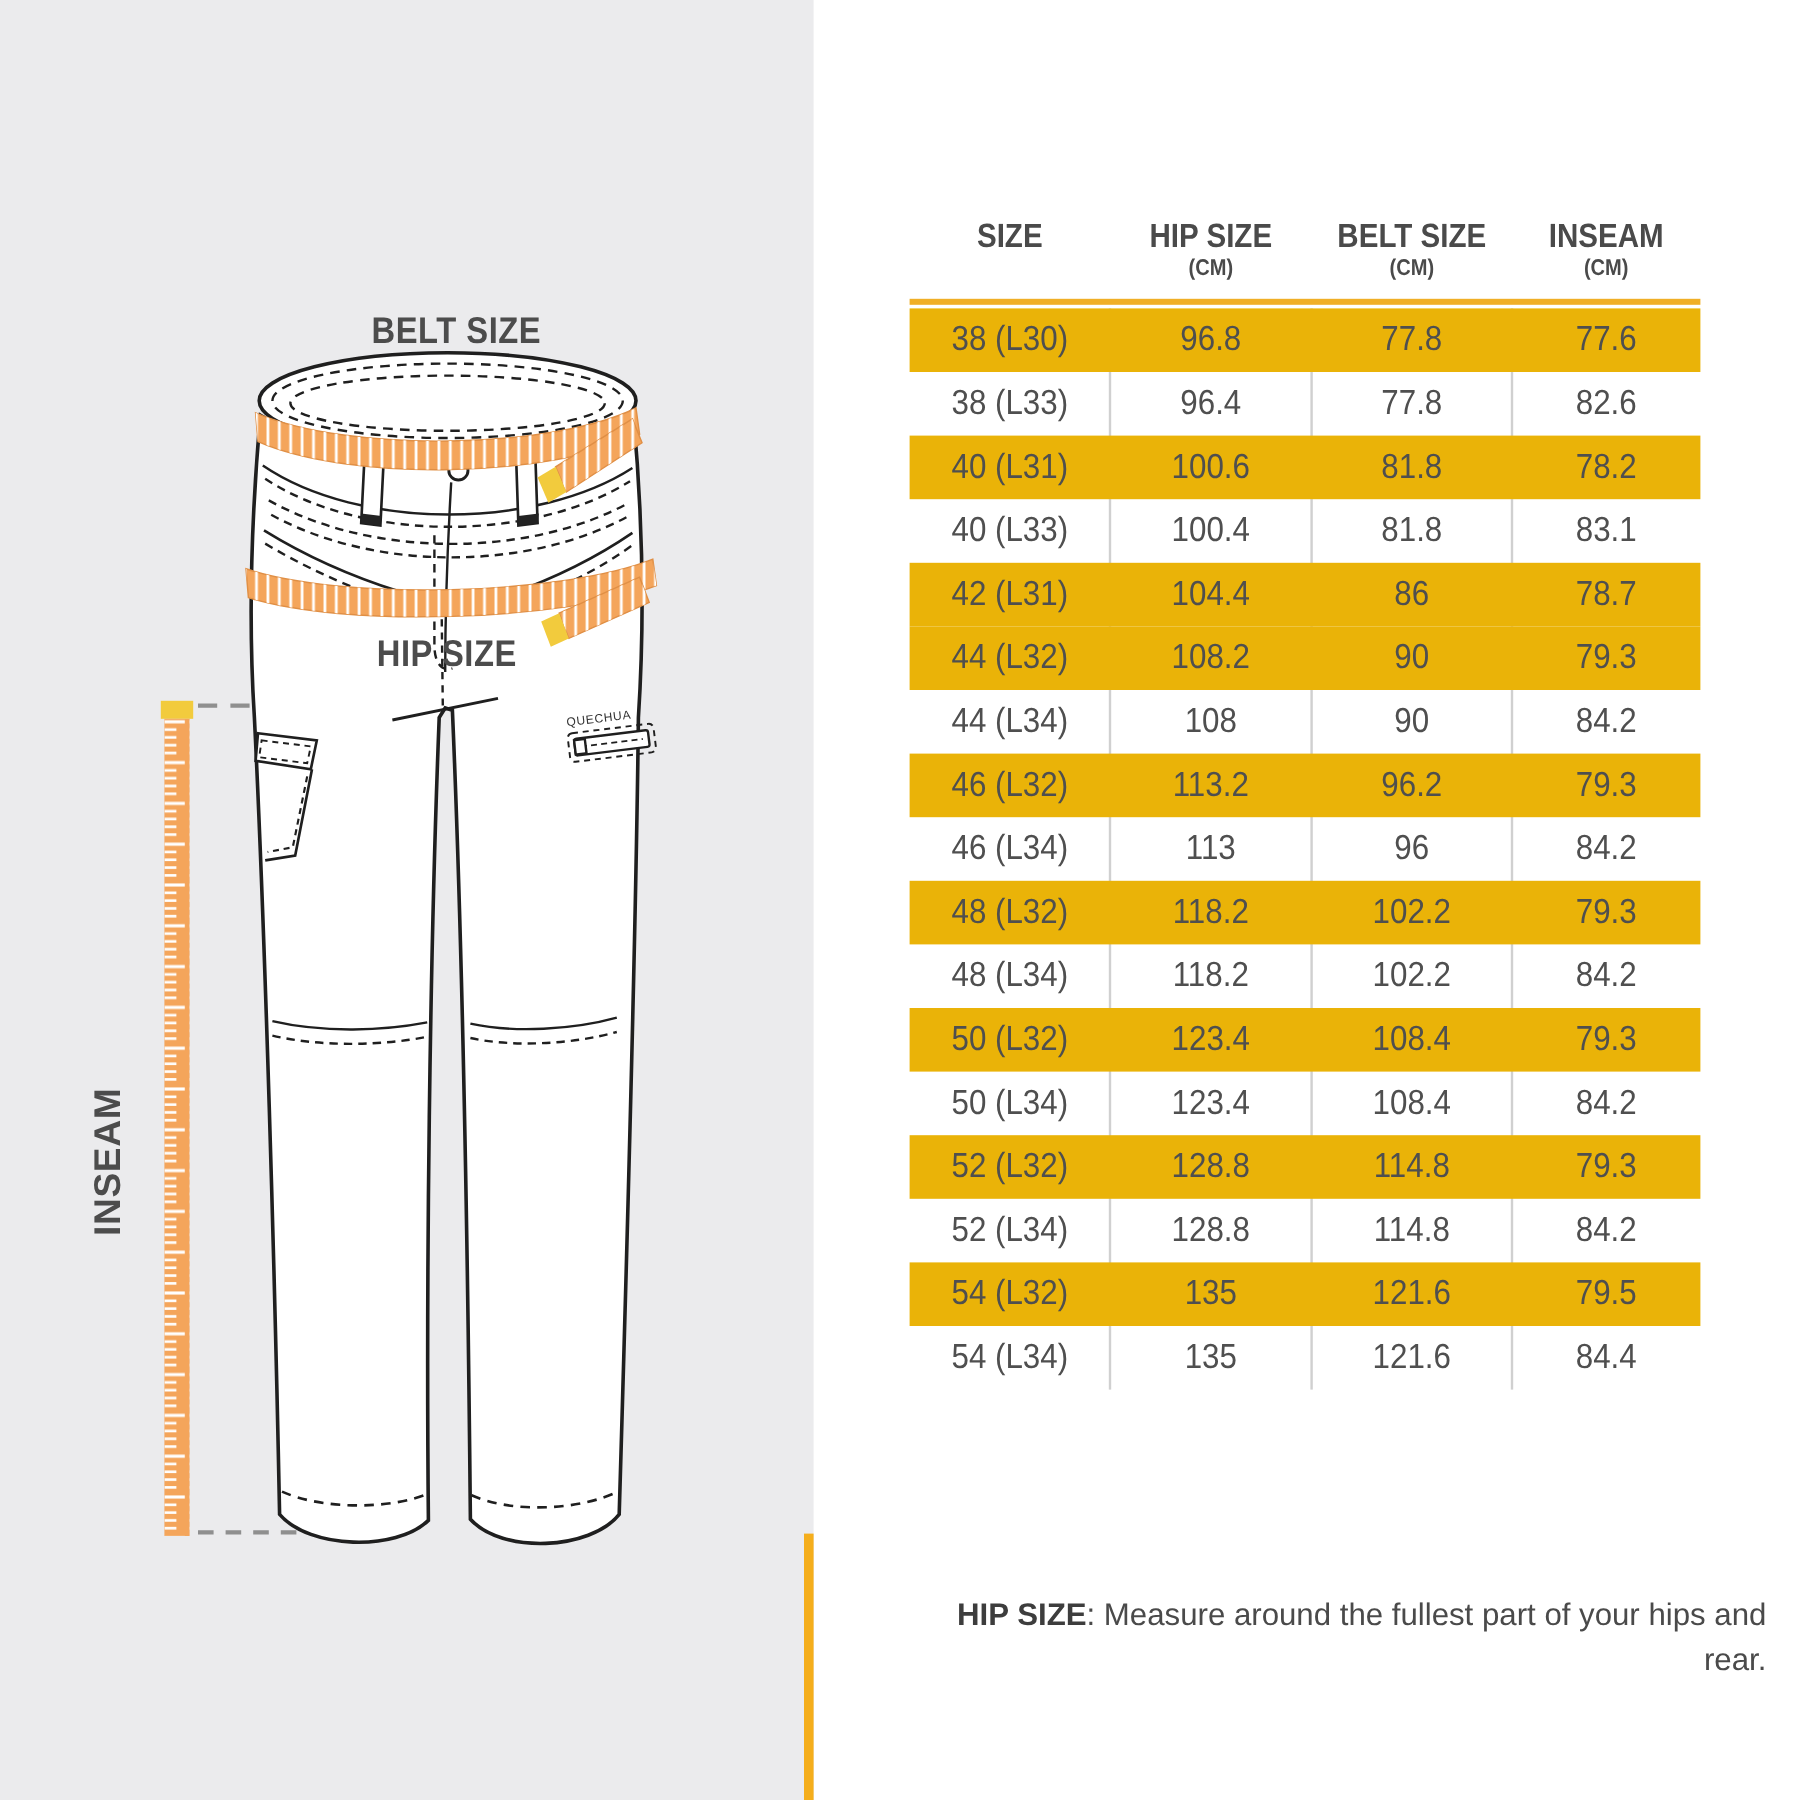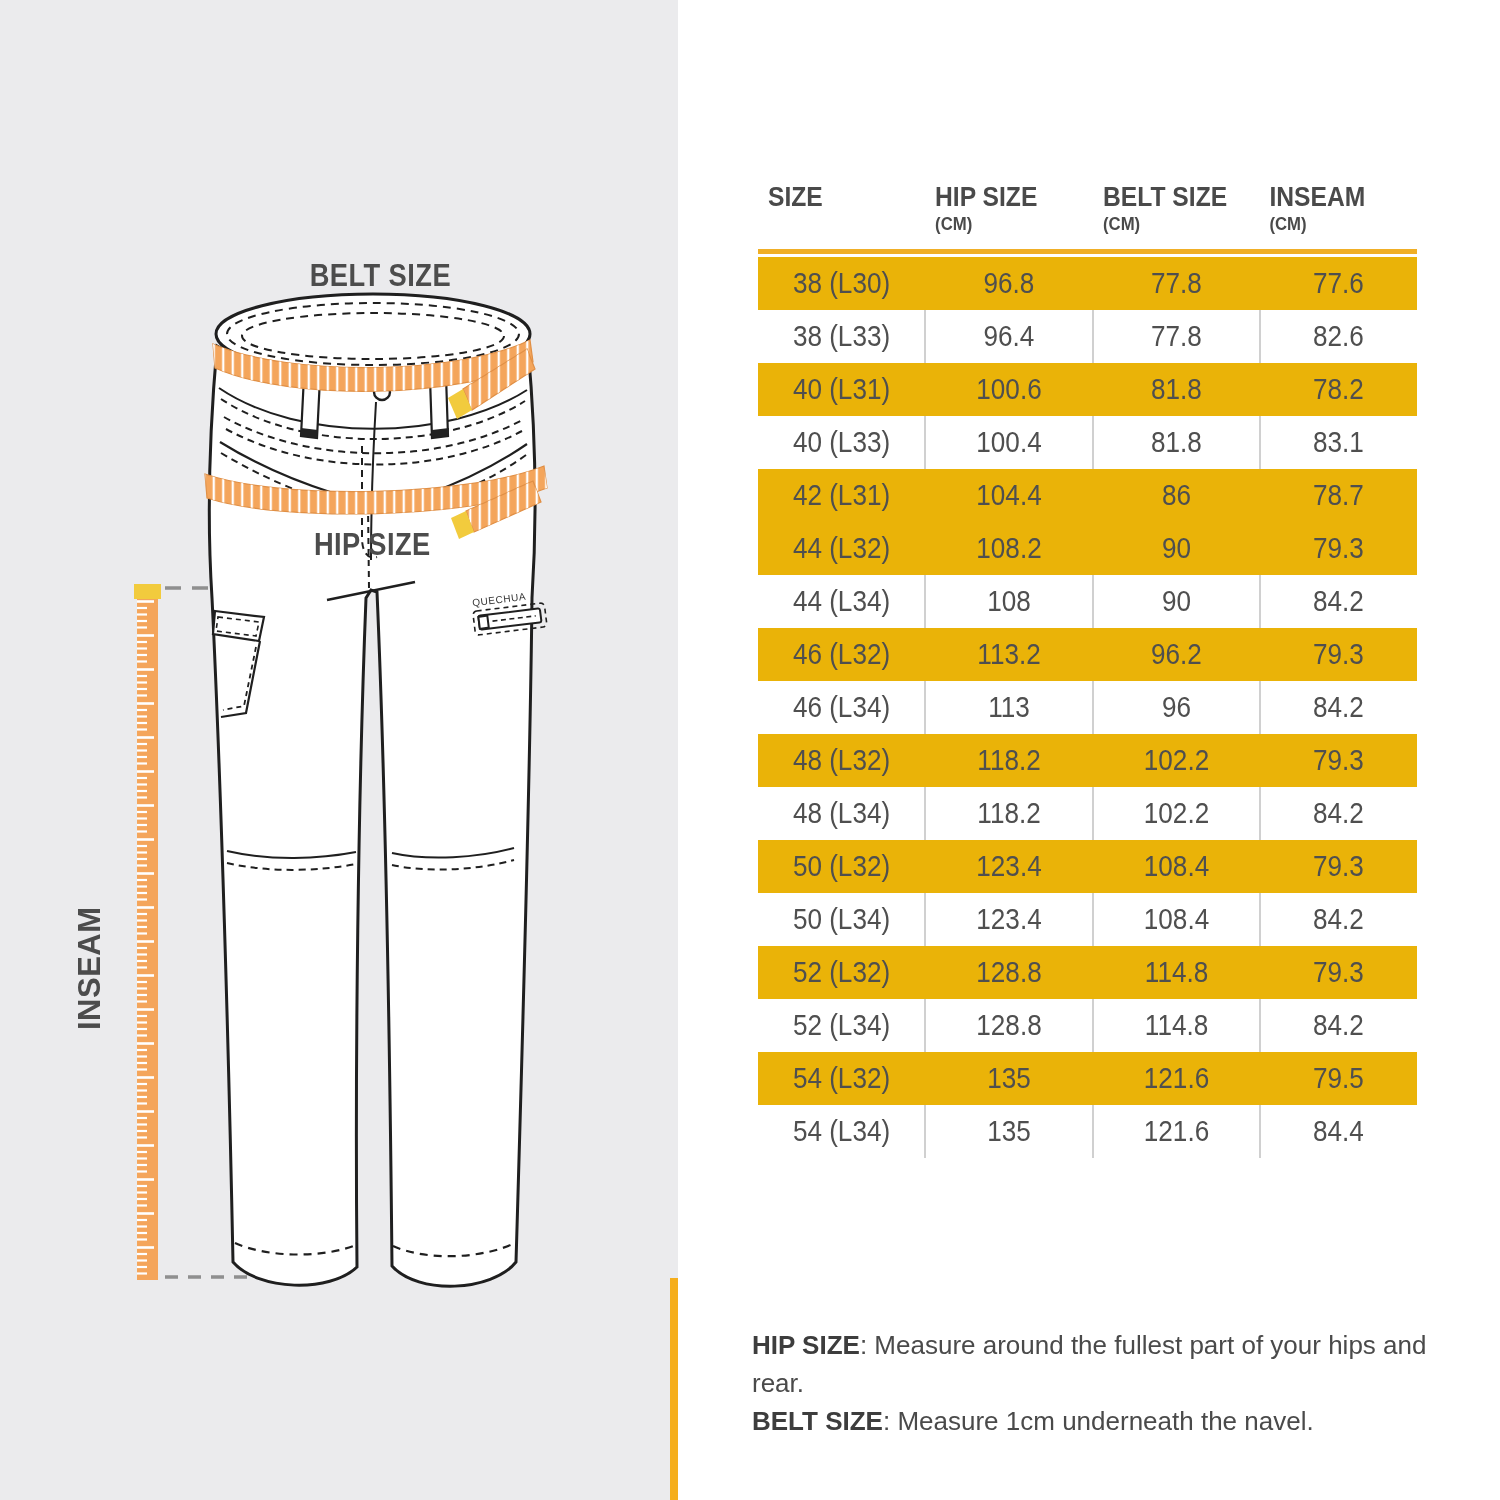--- a/index.html
+++ b/index.html
@@ -33,40 +33,40 @@
     display:flex;align-items:center;justify-content:center;
   }
   .brand-label{
     position:absolute;left:472px;top:594px;font-size:10px;color:#333;
     letter-spacing:.6px;transform:rotate(-7deg);white-space:nowrap;
   }
 
   
   .size-table{position:absolute;left:758px;top:170px;width:659px;}
   .thead-row,.tr{display:grid;grid-template-columns:167px 168px 167px 157px;}
-  .th{padding-top:12px;}
+  .th{text-align:center;padding-top:12px;}
   .th-label{font-size:28px;font-weight:bold;color:#4A4A4A;line-height:30px;}
   .th-unit{font-size:19px;font-weight:bold;color:#4A4A4A;line-height:24px;min-height:24px;}
   .table-rule{height:5px;background:#F0AF26;margin-top:13px;margin-bottom:3px;}
   .tr.shaded{background:#eab308;}
   .td{
     height:53px;display:flex;align-items:center;justify-content:center;
     font-size:29px;color:#4F4F4F;transform:scaleX(.9);
   }
   .tr > .td:not(:last-child){border-right:none;}
   .tr{position:relative;}
   .tbody{position:relative;}
   .tbody::before,.tbody::after,.tbody .sep{content:"";}
   .col-sep{position:absolute;top:0;bottom:0;width:2px;background:#D0D0D0;}
   .col-sep.s1{left:166px;}
   .col-sep.s2{left:334px;}
   .col-sep.s3{left:501px;}
 
   
-  .notes{position:absolute;left:752px;top:1326px;width:720px;}
+  .notes{position:absolute;left:752px;top:1326px;width:720px;text-align:right;}
   .note{font-size:26px;color:#4A4A4A;line-height:38px;}
   .note-label{font-weight:bold;color:#3D3D3D;}
 </style>
 </head>
 <body>
 
 <div class="left-panel">
 
   <svg class="diagram" width="678" height="1500" viewBox="0 0 678 1500">
     <defs>
@@ -302,16 +302,13 @@
         <div class="td">121.6</div>
         <div class="td">84.4</div>
       </div>
     </div>
 </div>
 
 <div class="notes">
   <div class="note">
     <span class="note-label">HIP SIZE</span><span>: Measure around the fullest part of your hips and rear.</span>
   </div>
-  <div class="note">
-    <span class="note-label">BELT SIZE</span><span>: Measure 1cm underneath the navel.</span>
-  </div>
 </div>
 
 </body></html>

